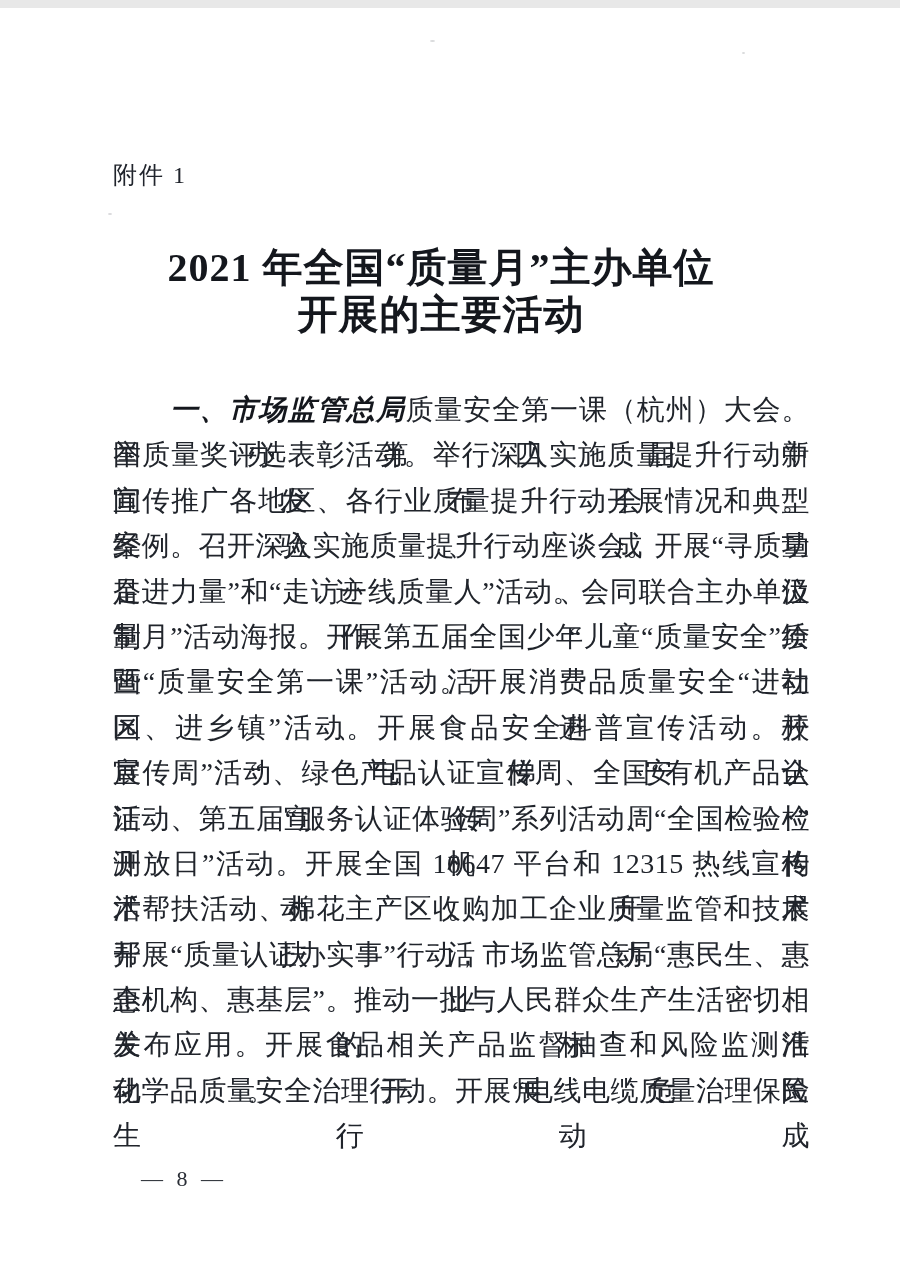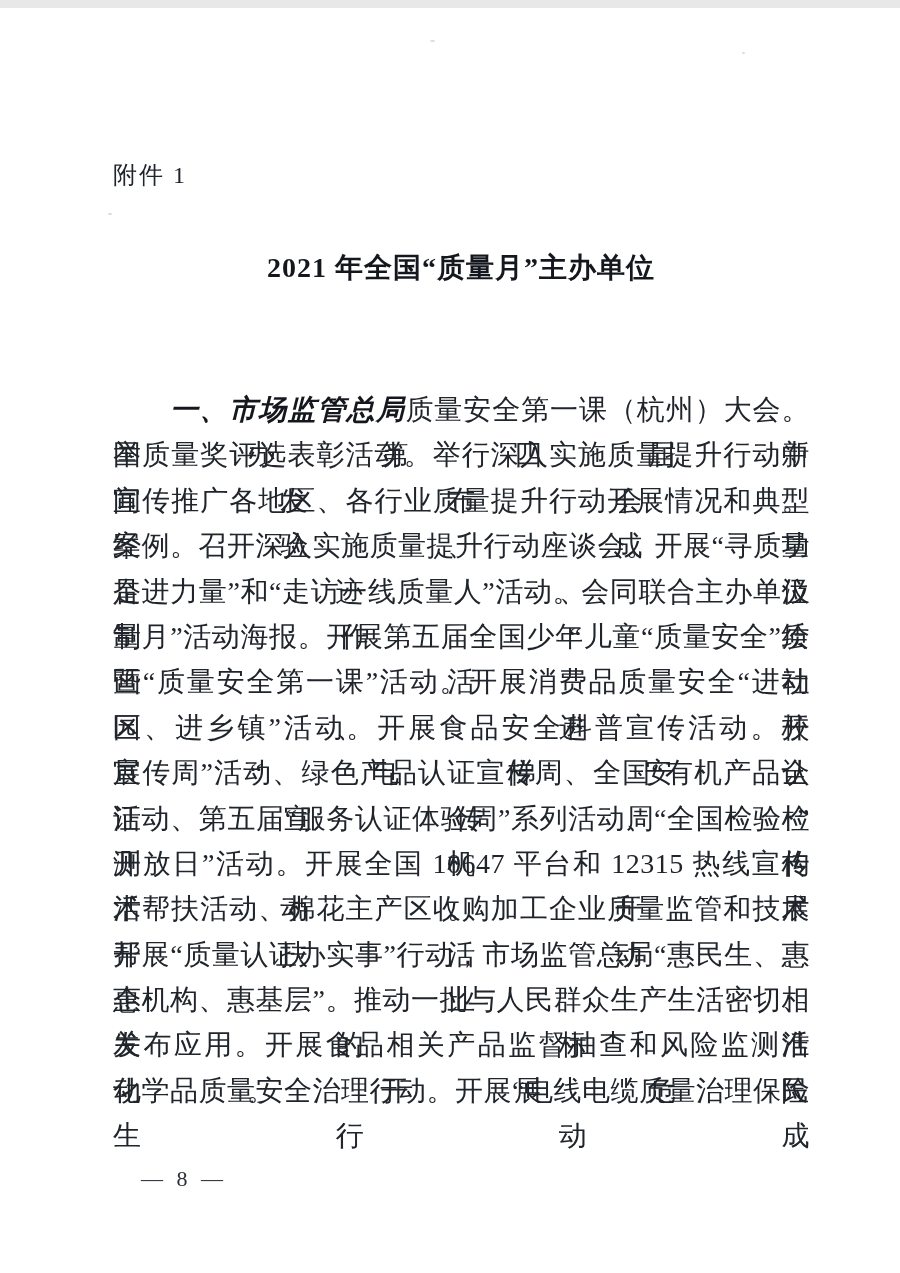--- a/index.html
+++ b/index.html
@@ -21,26 +21,26 @@
     position: absolute;
     left: 113px;
     top: 152px;
     font-size: 24px;
     line-height: 30px;
     color: #20242c;
     letter-spacing: 2px;
   }
   .doc-title {
     position: absolute;
-    left: 96px;
+    left: 76px;
     top: 236px;
     width: 730px;
     text-align: center;
     font-weight: 700;
-    font-size: 28px;
+    font-size: 40px;
     line-height: 47px;
     color: #14171d;
     letter-spacing: 1px;
   }
   .doc-body {
     position: absolute;
     left: 113px;
     top: 379px;
     width: 697px;
     font-size: 28px;
@@ -90,20 +90,21 @@
 <div id="page">
 
   <span class="scan-speck speck-1"></span>
   <span class="scan-speck speck-2"></span>
   <span class="scan-speck speck-3"></span>
 
   <div class="attachment-label">附件 1</div>
 
   <div class="doc-title">
     <div>2021 年全国“质量月”主办单位</div>
+    <div>开展的主要活动</div>
   </div>
 
   <div class="doc-body">
     <div class="body-line first-line">
       <span class="lead-bold">一、市场监管总局</span><span>质量安全第一课（杭州）大会。举办第四届中</span>
     </div>
     <div class="body-line">国质量奖评选表彰活动。举行深入实施质量提升行动新闻发布会。</div>
     <div class="body-line">宣传推广各地区、各行业质量提升行动开展情况和典型经验、成功</div>
     <div class="body-line">案例。召开深入实施质量提升行动座谈会。开展“寻质量足迹、汲</div>
     <div class="body-line">奋进力量”和“走访一线质量人”活动。会同联合主办单位制作“质</div>

